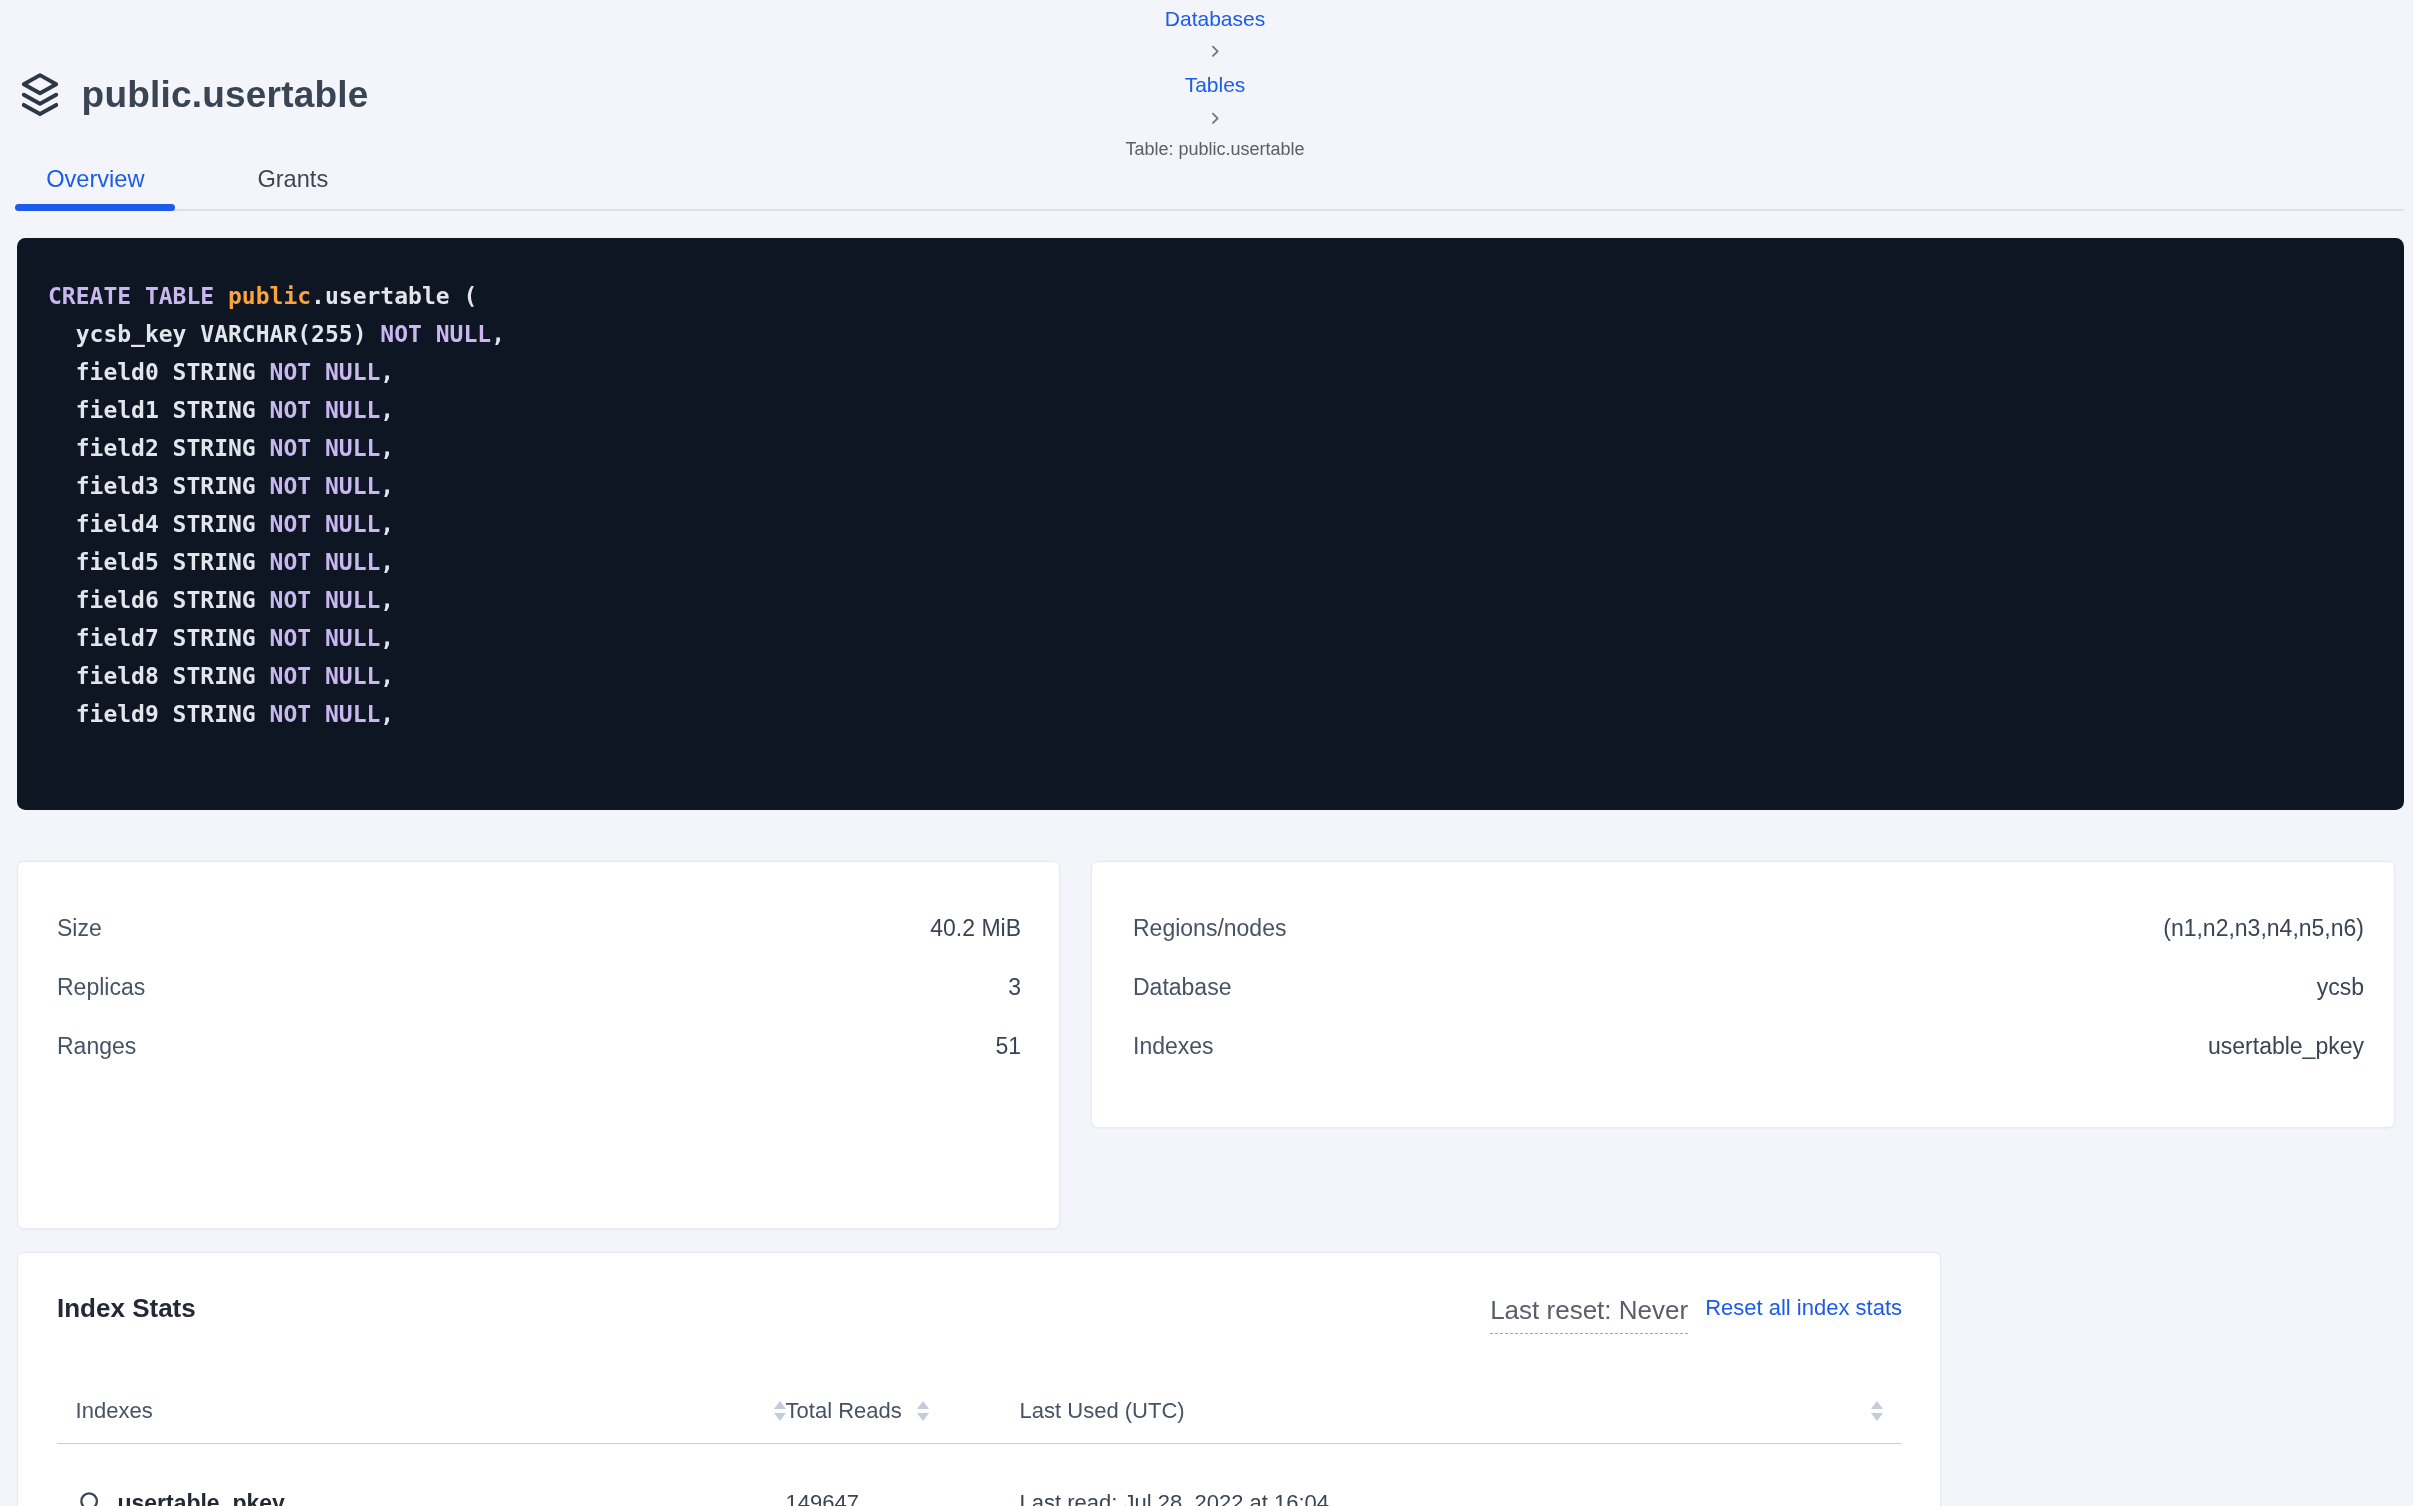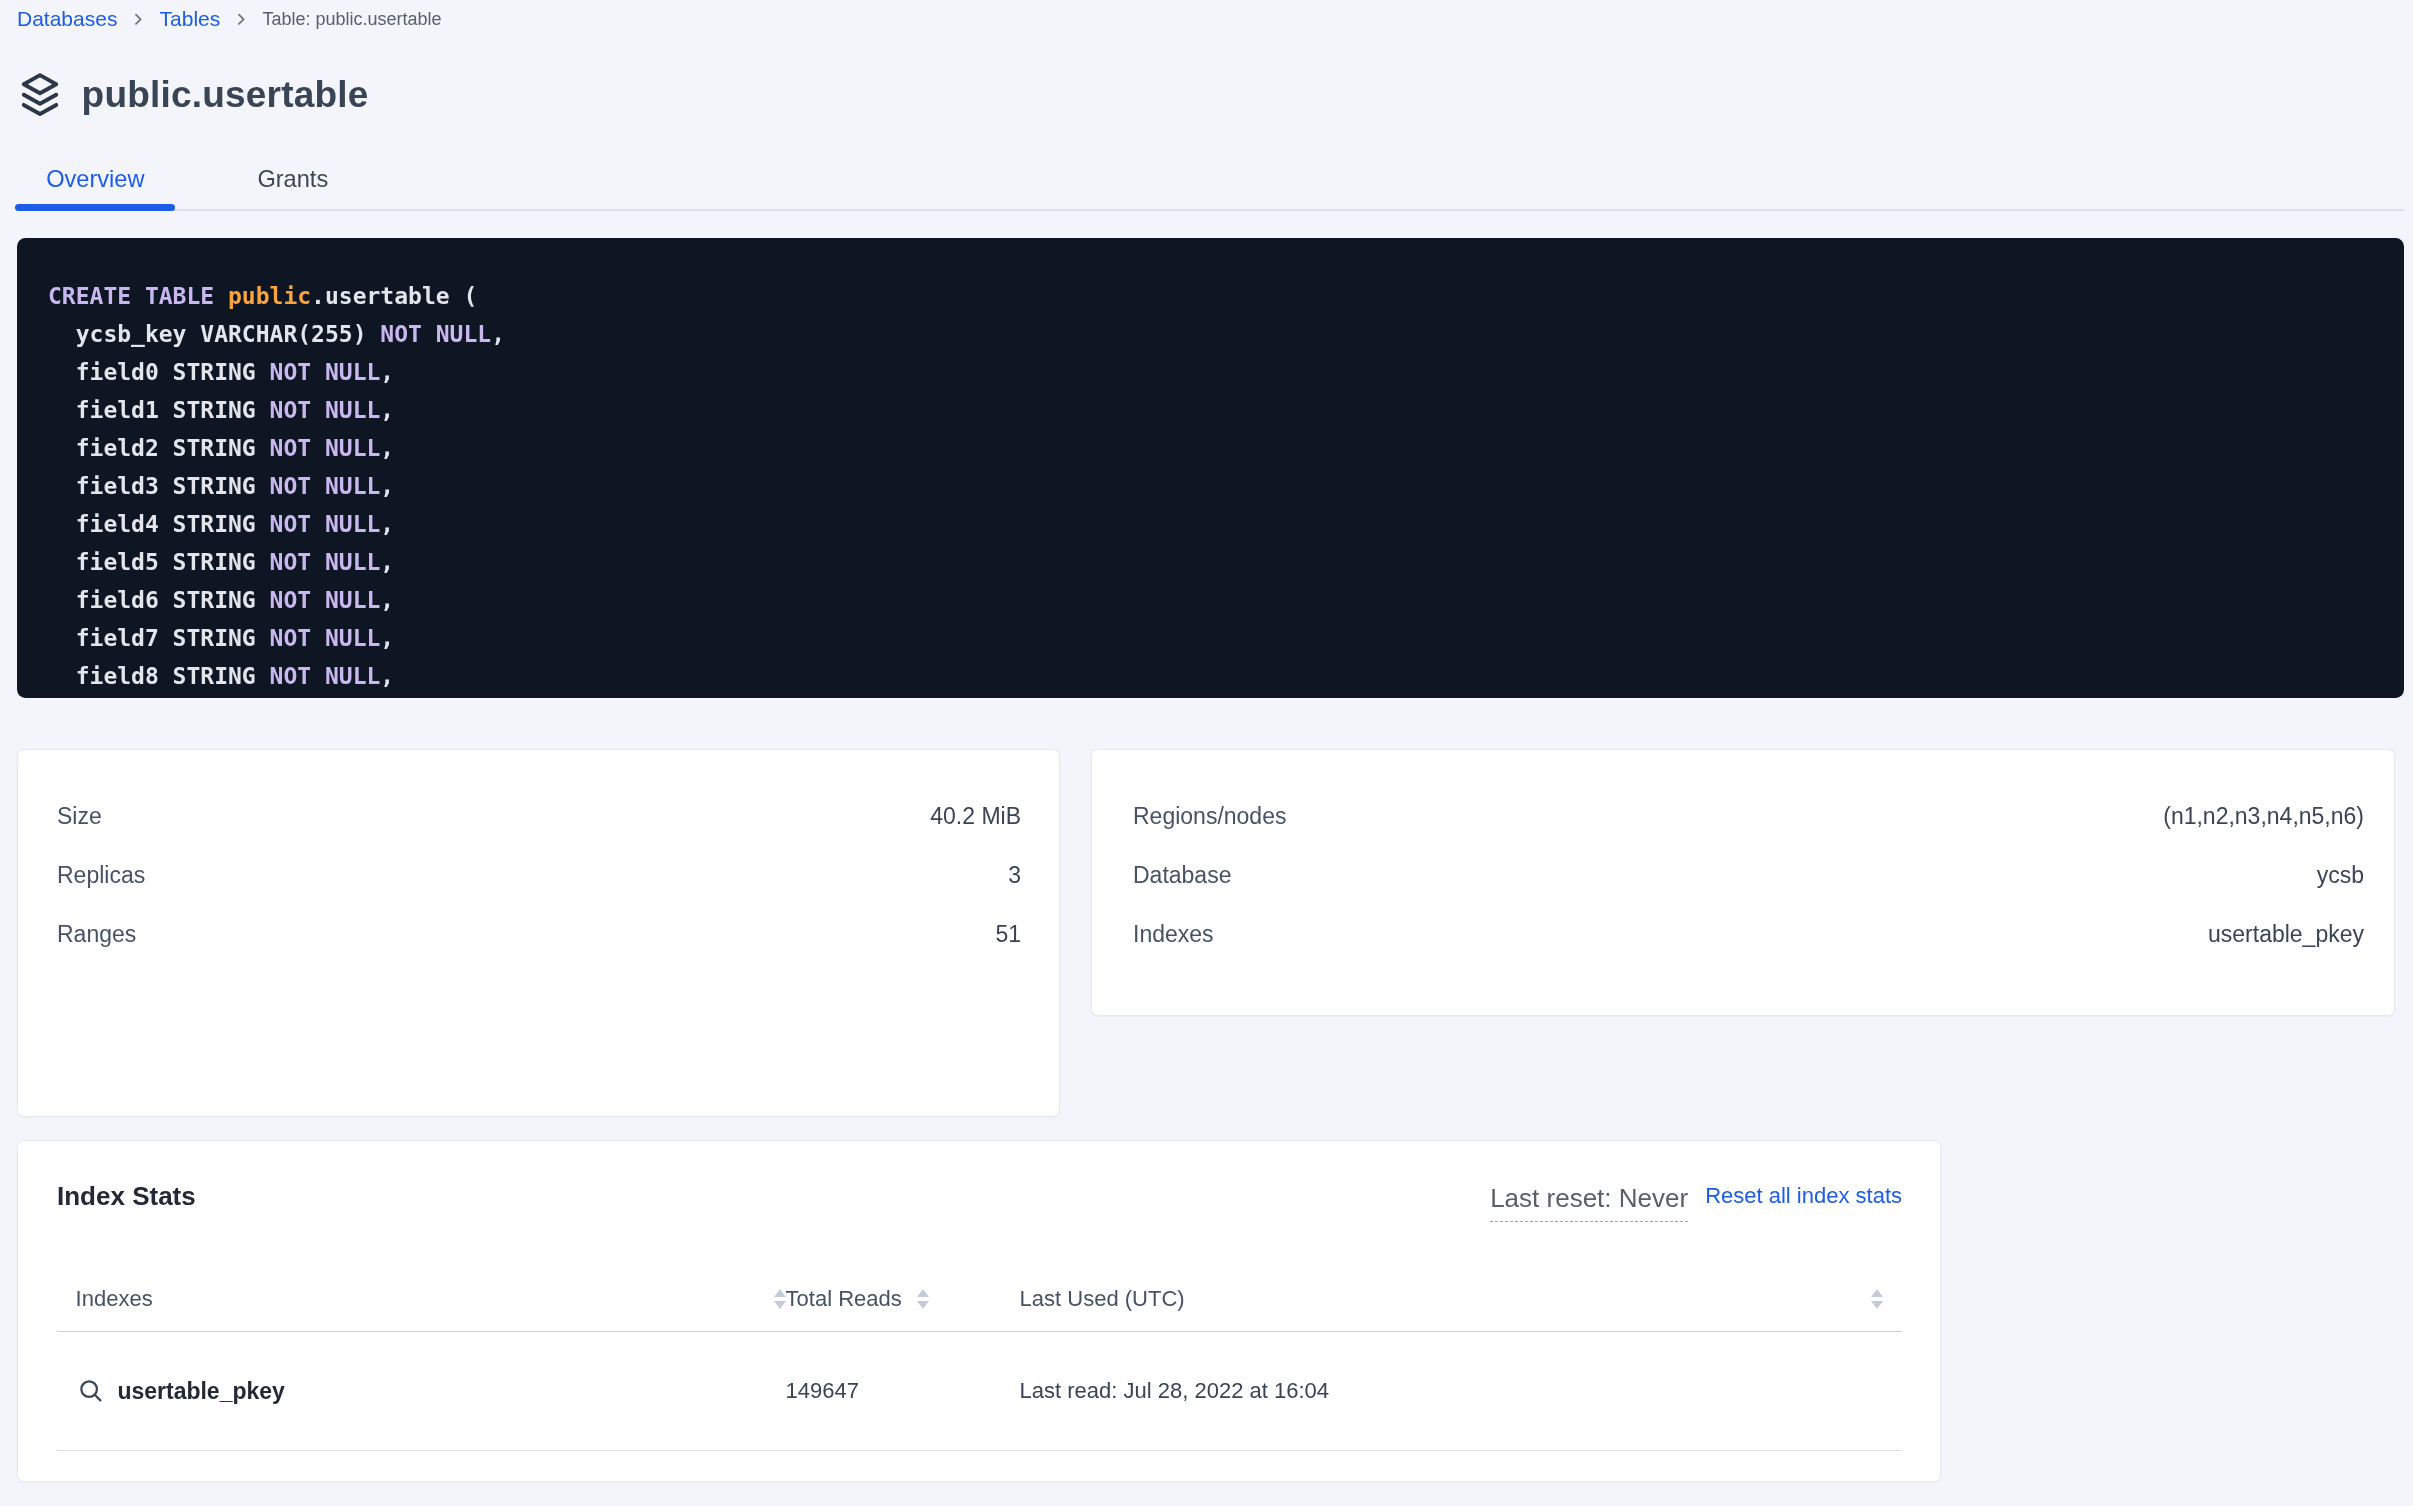--- a/index.html
+++ b/index.html
@@ -19,21 +19,21 @@
   *{box-sizing:border-box;margin:0;padding:0;}
   html,body{width:2413px;height:1506px;overflow:hidden;}
   body{
     background:var(--page-bg);
     font-family:"Liberation Sans", sans-serif;
     color:var(--slate);
   }
   .page{padding-left:17px;width:2413px;}
 
   
-  .breadcrumb{display:flex;align-items:center;padding-top:6.7px;height:32px;gap:11.8px;}
+  .breadcrumb{display:flex;align-items:center;padding-top:6.7px;height:32px;gap:11.8px;flex-direction:column;}
   .crumb-link{color:var(--accent);font-size:21px;text-decoration:none;cursor:pointer;}
   .crumb-current{color:var(--muted);font-size:18px;}
   .crumb-sep{display:flex;align-items:center;}
 
   
   .title-row{margin-top:37px;height:52px;display:flex;align-items:center;gap:18.6px;}
   .title-icon{width:46px;height:49px;flex:0 0 auto;}
   .page-title{font-size:37px;font-weight:600;color:var(--slate);letter-spacing:0.2px;}
 
   
@@ -41,21 +41,21 @@
   .tabs{display:flex;height:49px;align-items:center;}
   .tab{height:100%;display:flex;align-items:center;justify-content:center;font-size:23.6px;cursor:pointer;}
   .tab-overview{width:160px;margin-left:-1.7px;}
   .tab-grants{width:147px;margin-left:44px;color:#3d4654;}
   .tab.active{color:var(--accent);}
   .tab-underline{position:absolute;left:-1.7px;top:49px;width:160px;height:6.7px;border-radius:4.2px;background:var(--accent);z-index:2;}
   .tab-divider{position:absolute;left:0;top:54px;width:2387px;height:1.7px;background:#dde1e9;}
 
   
   .code-block{
-    margin-top:34px;width:2387px;height:460px;background:var(--code-bg);
+    margin-top:34px;width:2387px;height:572px;background:var(--code-bg);
     border-radius:8.4px;overflow:hidden;
     padding:39px 25px 0 31px;
     font-family:"DejaVu Sans Mono","Liberation Mono",monospace;
     font-size:23px;font-weight:bold;line-height:38px;white-space:pre;
     color:var(--code-text);
   }
   .tok-kw{color:var(--code-kw);}
   .tok-entity{color:var(--code-entity);}
   .tok-plain{color:var(--code-text);}
 

